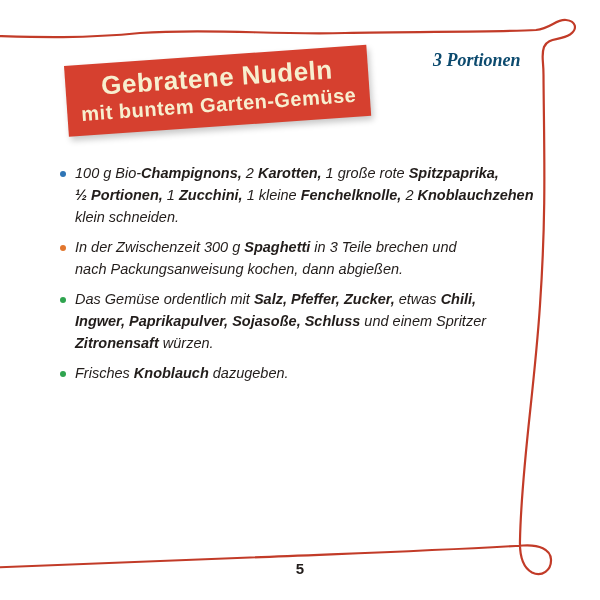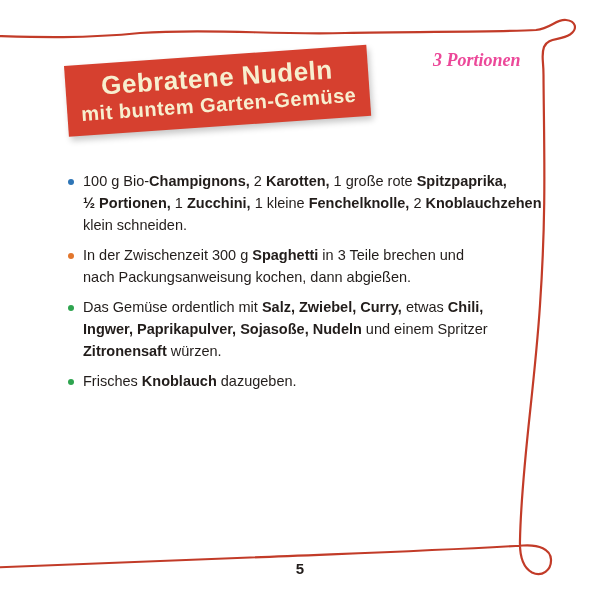--- a/index.html
+++ b/index.html
@@ -33,21 +33,21 @@
   .portions {
     position: absolute; left: 433px; top: 50px;
     font-family: "Liberation Serif", serif;
     font-style: italic; font-weight: 700;
     font-size: 18px; color: #17914d;
     white-space: nowrap;
   }
 
   ul.steps {
     position: absolute; left: 58px; top: 162px; width: 470px;
-    margin: 8px; padding: 0; list-style: none;
+    margin: 0; padding: 0; list-style: none; font-style: italic;
   }
   ul.steps li.step {
     position: relative;
     padding-left: 17px;
     margin-bottom: 8px;
     font-size: 14.5px;
     line-height: 22px;
     white-space: nowrap;
   }
   ul.steps li.step .dot {
@@ -84,34 +84,34 @@
          C 550.5 549, 539 544.5, 523 545.5
          C 430 551, 360 553, 250 557.5
          C 160 561, 70 564.5, -6 567.5"></path>
   </svg>
 
   <div class="banner" style="background: rgb(214, 64, 47); color: rgb(247, 239, 207);">
     <div class="t1">Gebratene Nudeln</div>
     <div class="t2">mit buntem Garten-Gemüse</div>
   </div>
 
-  <div class="portions" style="color: #ec4899;">3 Portionen</div>
+  <div class="portions" style="color: #0c4a6e;">3 Portionen</div>
 
   <ul class="steps">
       <li class="step">
         <span class="dot" style="background: rgb(46, 117, 182);"></span>
         <div class="step-text">100 g Bio-<b>Champignons,</b> 2 <b>Karotten,</b> 1 große rote <b>Spitzpaprika,</b><br><b>½ Portionen,</b> 1 <b>Zucchini,</b> 1 kleine <b>Fenchelknolle,</b> 2 <b>Knoblauchzehen</b><br>klein schneiden.</div>
       </li>
       <li class="step">
         <span class="dot" style="background: rgb(226, 118, 45);"></span>
         <div class="step-text">In der Zwischenzeit 300 g <b>Spaghetti</b> in 3 Teile brechen und<br>nach Packungsanweisung kochen, dann abgießen.</div>
       </li>
       <li class="step">
         <span class="dot" style="background: rgb(46, 164, 79);"></span>
-        <div class="step-text">Das Gemüse ordentlich mit <b>Salz,</b> <b>Zwiebel,</b> <b>Curry,</b> etwas <b>Chili,</b><br><b>Ingwer,</b> <b>Paprikapulver,</b> <b>Sojasoße,</b> <b>Nudeln</b> und einem Spritzer<br><b>Zitronensaft</b> würzen.</div>
+        <div class="step-text">Das Gemüse ordentlich mit <b>Salz,</b> <b>Pfeffer,</b> <b>Zucker,</b> etwas <b>Chili,</b><br><b>Ingwer,</b> <b>Paprikapulver,</b> <b>Sojasoße,</b> <b>Schluss</b> und einem Spritzer<br><b>Zitronensaft</b> würzen.</div>
       </li>
       <li class="step">
         <span class="dot" style="background: rgb(46, 164, 79);"></span>
         <div class="step-text">Frisches <b>Knoblauch</b> dazugeben.</div>
       </li>
     </ul>
 
   <div class="pagenum">5</div>
 
 </div>

